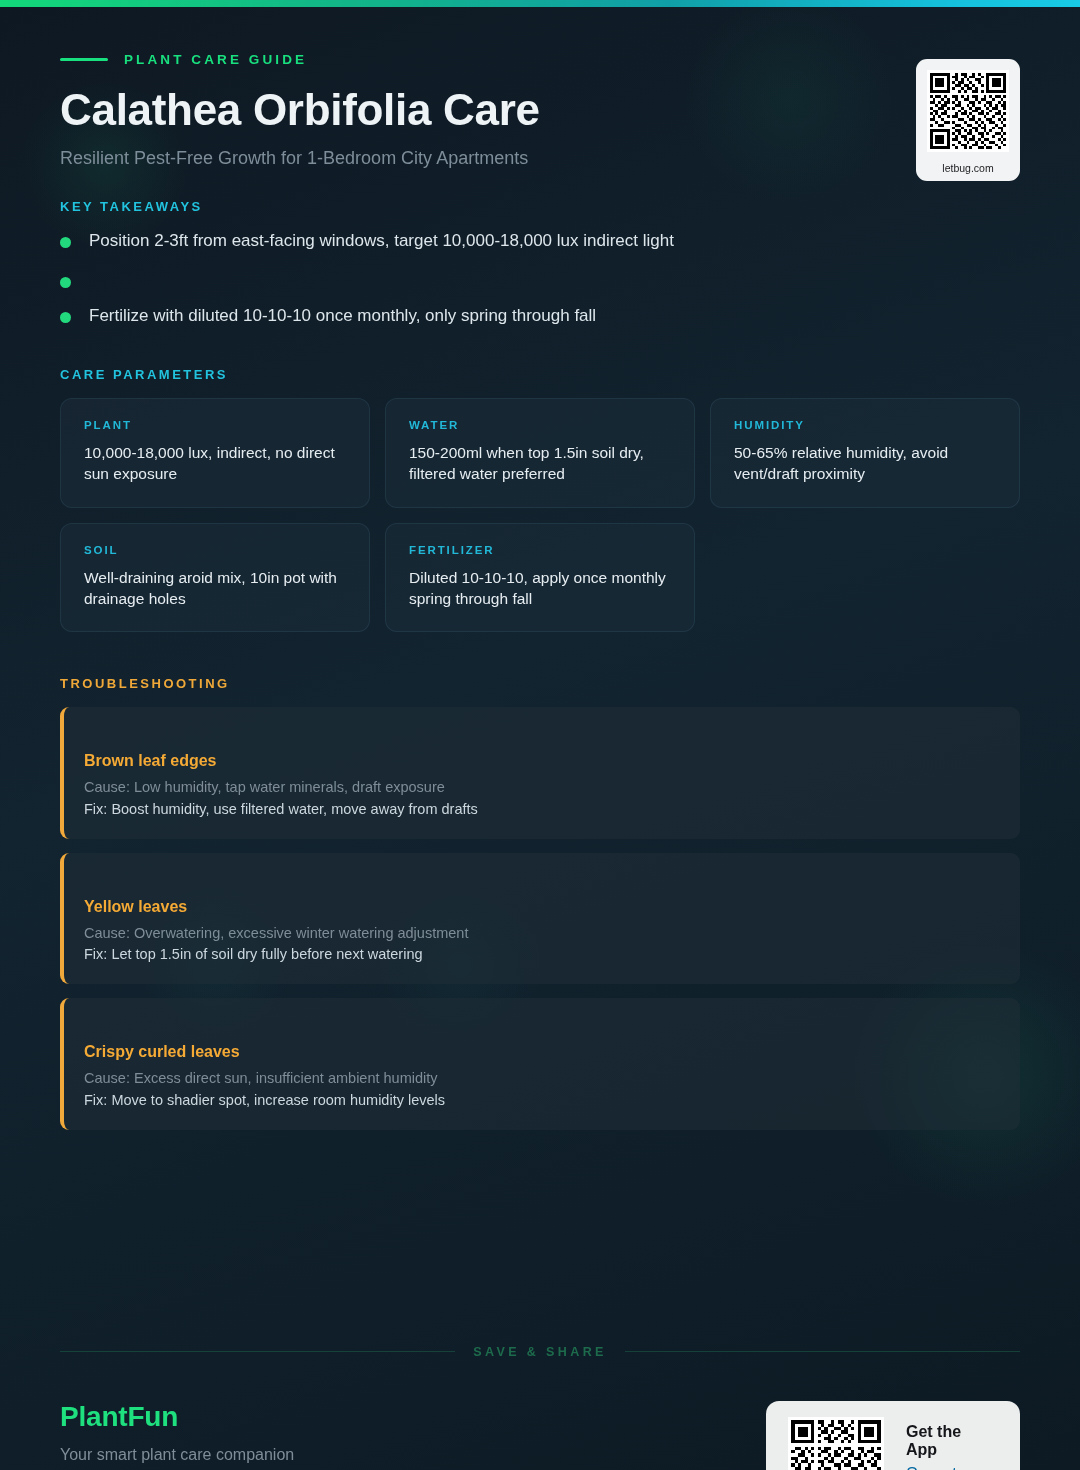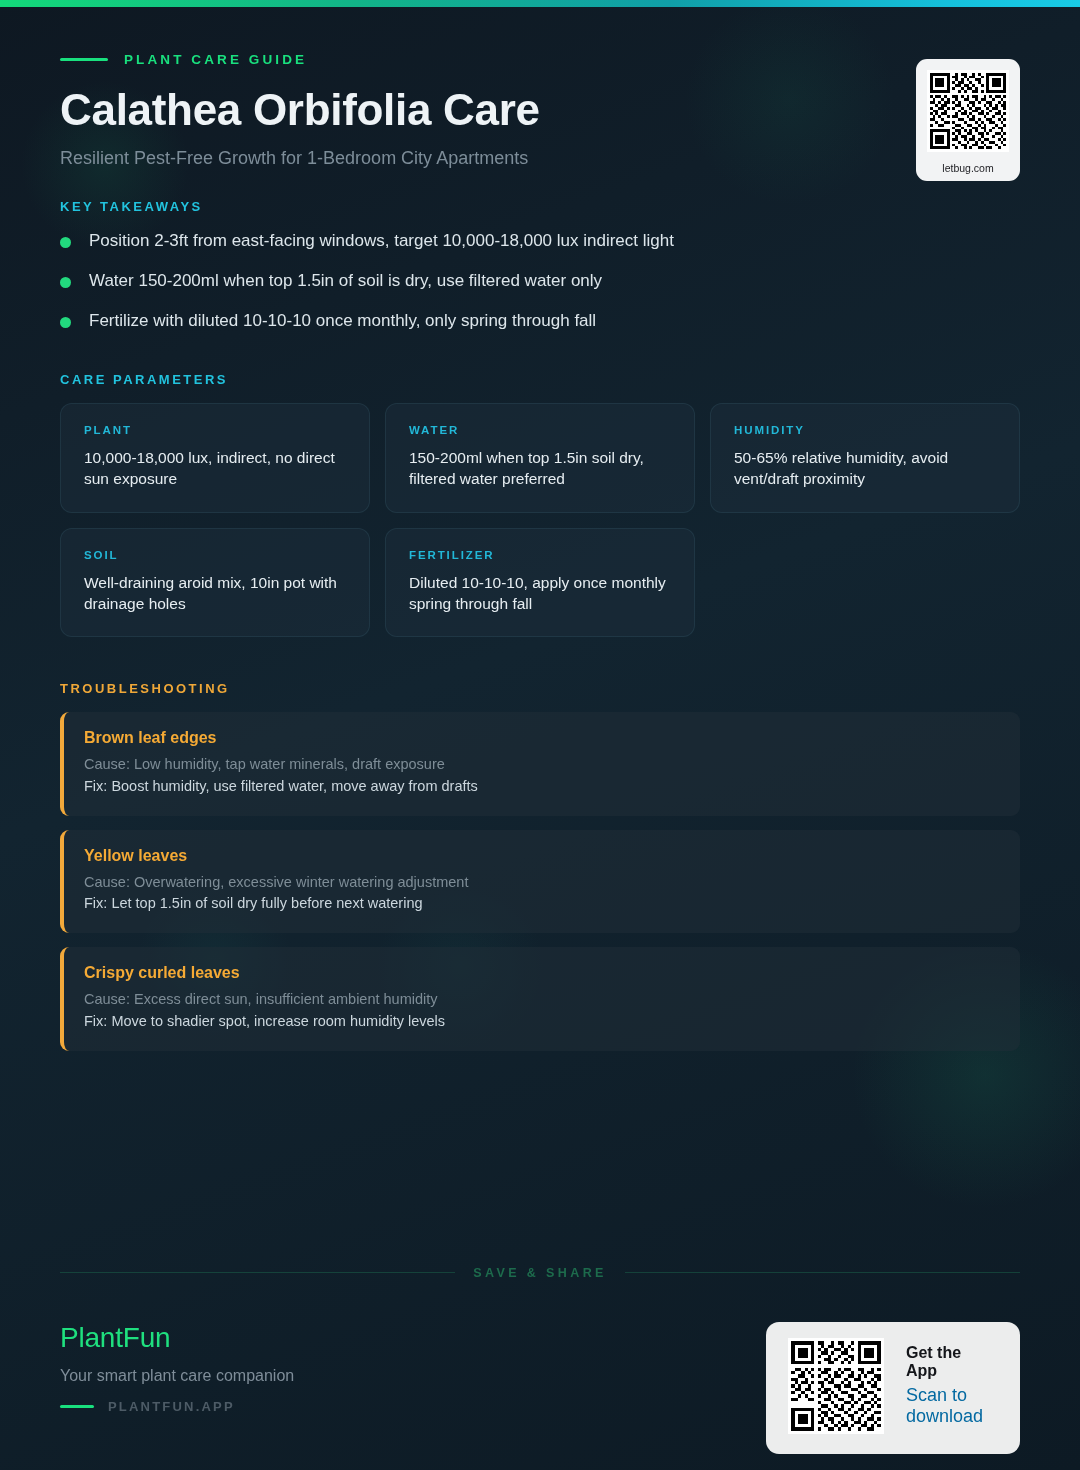--- a/index.html
+++ b/index.html
@@ -84,41 +84,41 @@
   }
   .card .v { color:#e6edf1; font-size:15.5px; line-height:1.37; }
 
   
   .trouble { padding:44px 60px 0 60px; }
   .tr-item {
     position:relative; background:rgba(32,46,56,.52);
     border-radius:9px; border-left:4px solid #f2a93b;
     padding:17px 22px 18px 20px; margin-bottom:14px;
   }
-  .tr-title { color:#f5aa35; font-size:16px; font-weight:700; margin-bottom:7px; }
+  .tr-title { color:#f5aa35; font-size:16px; font-weight:700; margin-bottom:7px;margin-top:28px; }
   .tr-cause { color:#7e8d97; font-size:14.5px; line-height:1.5; }
   .tr-fix { color:#ccd7de; font-size:14.5px; line-height:1.5; }
 
   
   .divider {
     display:flex; align-items:center; gap:18px;
     padding:0 60px; margin-top:215px;
   }
   .divider .ln { flex:1; height:1px; background:rgba(28,110,80,.45); }
   .divider .tx {
     font-size:12.5px; letter-spacing:3.4px; font-weight:700; color:#1d6b4c;text-align:right;
   }
 
   
   .footer {
     padding:42px 60px 0 60px; display:flex;
     justify-content:space-between; align-items:flex-start;
   }
   .brand-name {
-    color:#1fe07f; font-size:28px; font-weight:400; letter-spacing:-.2px;
+    color:#1fe07f; font-size:28px; font-weight:700; letter-spacing:-.2px;
     margin-bottom:13px;
   }
   .brand-tag { color:#7f8d99; font-size:16px; margin-bottom:14px; }
   .brand-url { display:flex; align-items:center; gap:14px; }
   .brand-url .dash { width:34px; height:3px; background:#19e07e; border-radius:2px; }
   .brand-url .txt { color:#4d5b66; font-size:13px; letter-spacing:2.2px; font-weight:700; }
 
   .app-card {
     background:#eceded; border-radius:13px;
     padding:16px 26px 20px 22px;
@@ -351,21 +351,20 @@
 
     <div class="takeaways">
       <div class="sec-label tk-head" style="padding:0;">KEY TAKEAWAYS</div>
       <div class="tk-list">
         <div class="tk-item">
           <span class="tk-dot"></span>
           <span class="tk-text">Position 2-3ft from east-facing windows, target 10,000-18,000 lux indirect light</span>
         </div>
         <div class="tk-item">
           <span class="tk-dot"></span>
-          <span class="tk-text">Water 150-200ml when top 1.5in of soil is dry, use filtered water only</span>
         </div>
         <div class="tk-item">
           <span class="tk-dot"></span>
           <span class="tk-text">Fertilize with diluted 10-10-10 once monthly, only spring through fall</span>
         </div>
       </div>
     </div>
 
     <div class="params">
       <div class="sec-label" style="padding:0;">CARE PARAMETERS</div>

